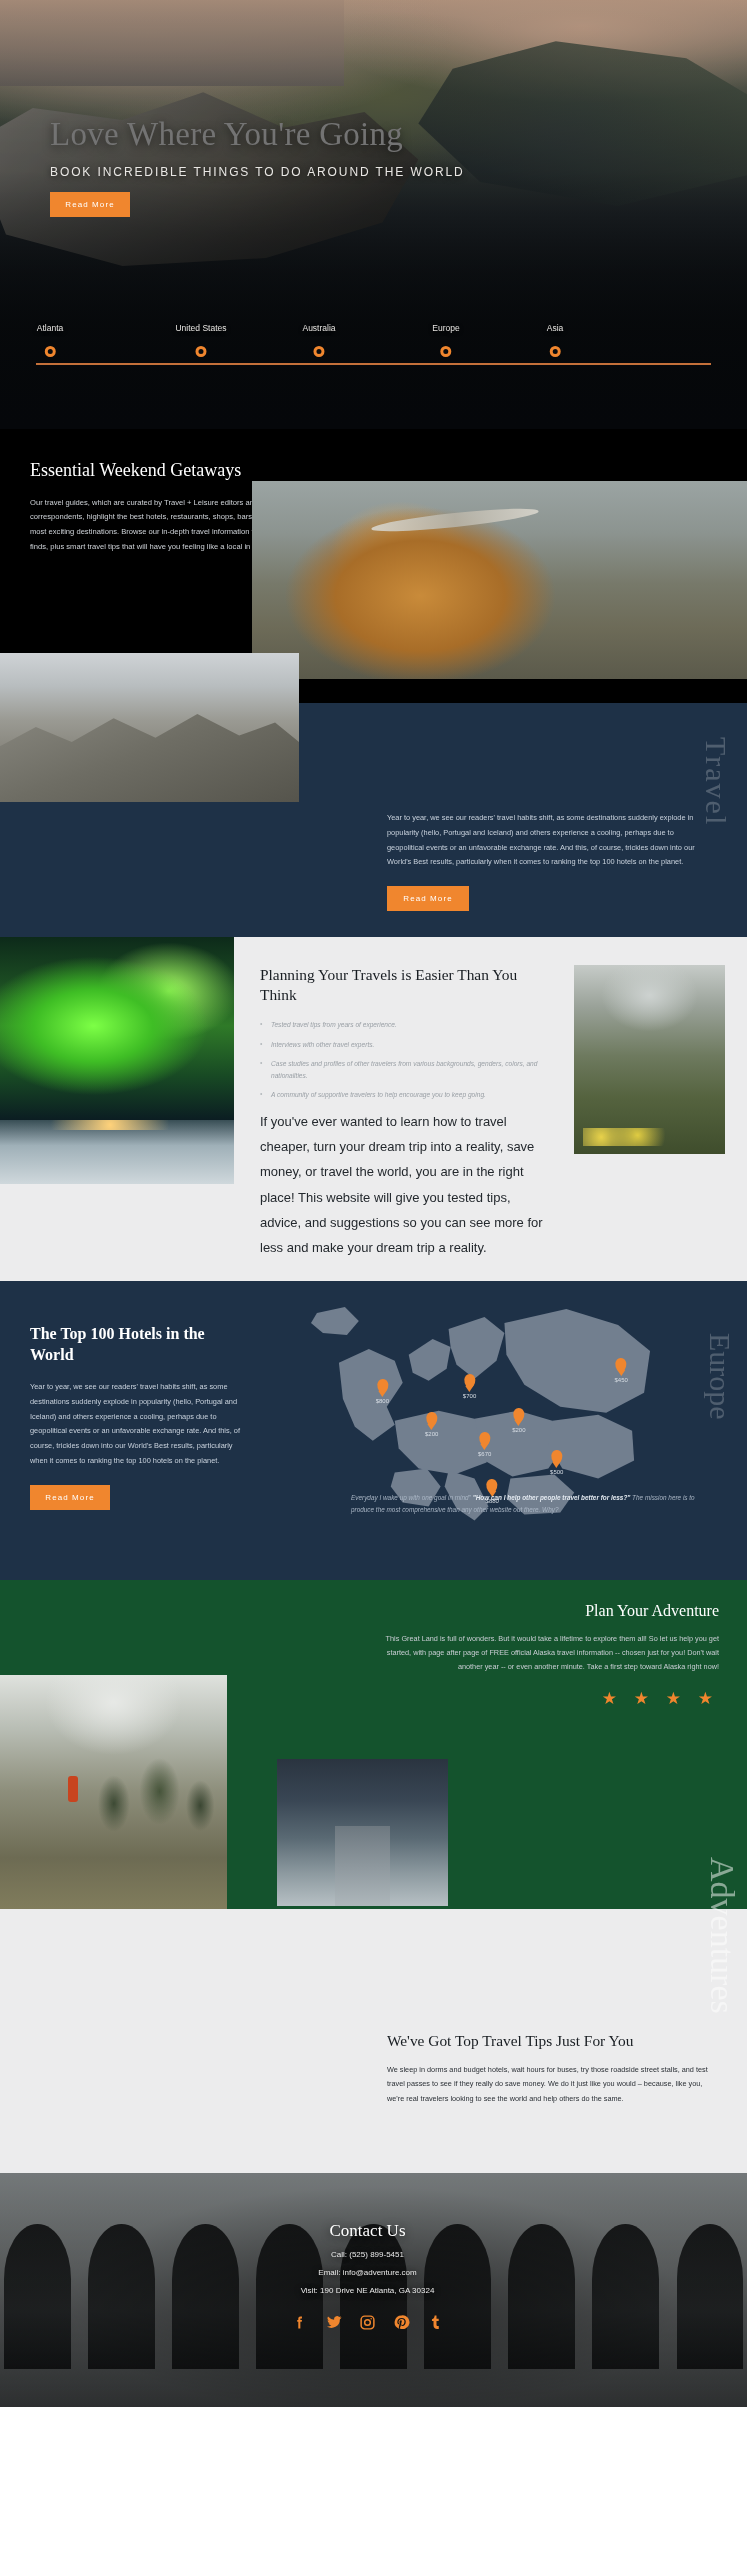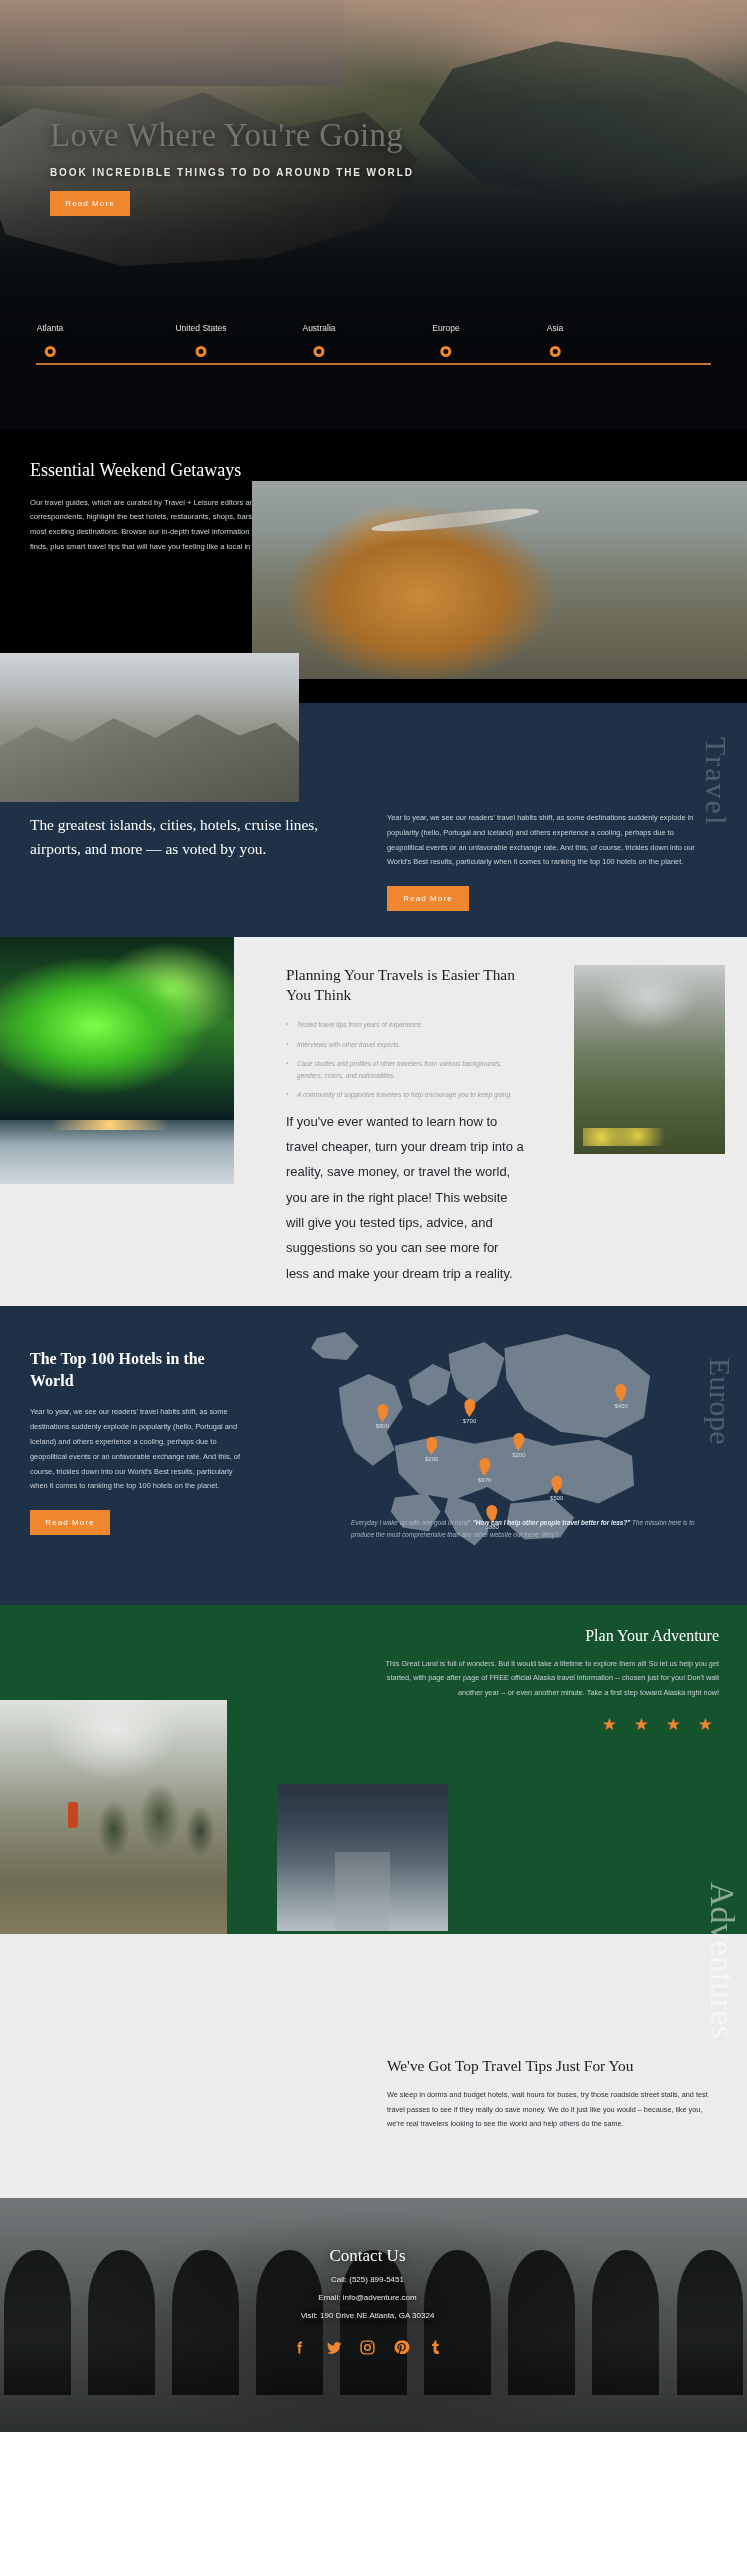--- a/index.html
+++ b/index.html
@@ -63,22 +63,22 @@
     padding-bottom: 96px;
   }
   .hero-title {
     font-family: "Liberation Serif", serif;
     font-size: 33px; font-weight: 400; color: #737373;
     letter-spacing: 0.3px; line-height: 1.1;
     text-shadow: 0 2px 10px rgba(0,0,0,.6);
   }
   .hero-sub {
     margin-top: 13px;
-    font-size: 10px; letter-spacing: 1.9px;
-    color: #e9e7e4; font-weight: 700;
+    font-size: 12px; letter-spacing: 1.9px;
+    color: #e9e7e4; font-weight: 400;
     text-shadow: 0 1px 6px rgba(0,0,0,.8);
   }
   .btn-orange {
     display: inline-block;
     background: #f0862e;
     color: #fff;
     font-size: 8px;
     letter-spacing: 1.1px;
     padding: 8px 0;
     width: 80px;
@@ -182,21 +182,20 @@
     position: absolute; left: 387px; top: 108px; width: 311px;
   }
   .body-navy { font-size: 7.4px; line-height: 2.0; color: #c9d2dd; }
 
   
   .sec-plan {
     background: #ececed;
     position: relative;
     min-height: 247px;
     display: flex;
-    gap: 26px;
   }
   .aurora {
     width: 234px; height: 247px;
     background:
       radial-gradient(ellipse 70% 40% at 40% 36%, #7dff46 0%, #3fbe25 36%, rgba(30,120,30,0) 70%),
       radial-gradient(ellipse 46% 30% at 72% 22%, #a6ff62 0%, rgba(90,200,60,0) 66%),
       linear-gradient(180deg,#0d2a1a 0%,#1b4b22 18%,#2f7a28 36%,#184a24 56%,#0b1d22 74%,#0a1220 100%);
     position: relative;
     flex: none;
   }
@@ -447,23 +446,20 @@
       <p class="body-s">Our travel guides, which are curated by Travel + Leisure editors and a network of local correspondents, highlight the best hotels, restaurants, shops, bars, and things to do in the world's most exciting destinations. Browse our in-depth travel information for great ideas and insider finds, plus smart travel tips that will have you feeling like a local in no time.</p>
     </div>
   </section>
 
   <section class="sec-travel">
     <div class="mtn-photo">
       <div class="mtn-ridge"></div>
     </div>
     <div class="travel-word">Travel</div>
 
-    <div class="travel-left">
-      <p class="travel-lead">The greatest islands, cities, hotels, cruise lines, airports, and more — as voted by you.</p>
-    </div>
 
     <div class="travel-right">
       <p class="body-navy">Year to year, we see our readers' travel habits shift, as some destinations suddenly explode in popularity (hello, Portugal and Iceland) and others experience a cooling, perhaps due to geopolitical events or an unfavorable exchange rate. And this, of course, trickles down into our World's Best results, particularly when it comes to ranking the top 100 hotels on the planet.</p>
       <button class="btn-orange wide" style="margin-top:16px;">Read More</button>
     </div>
   </section>
 
   <section class="sec-plan">
     <div class="aurora">
       <div class="aurora-snow"></div>

